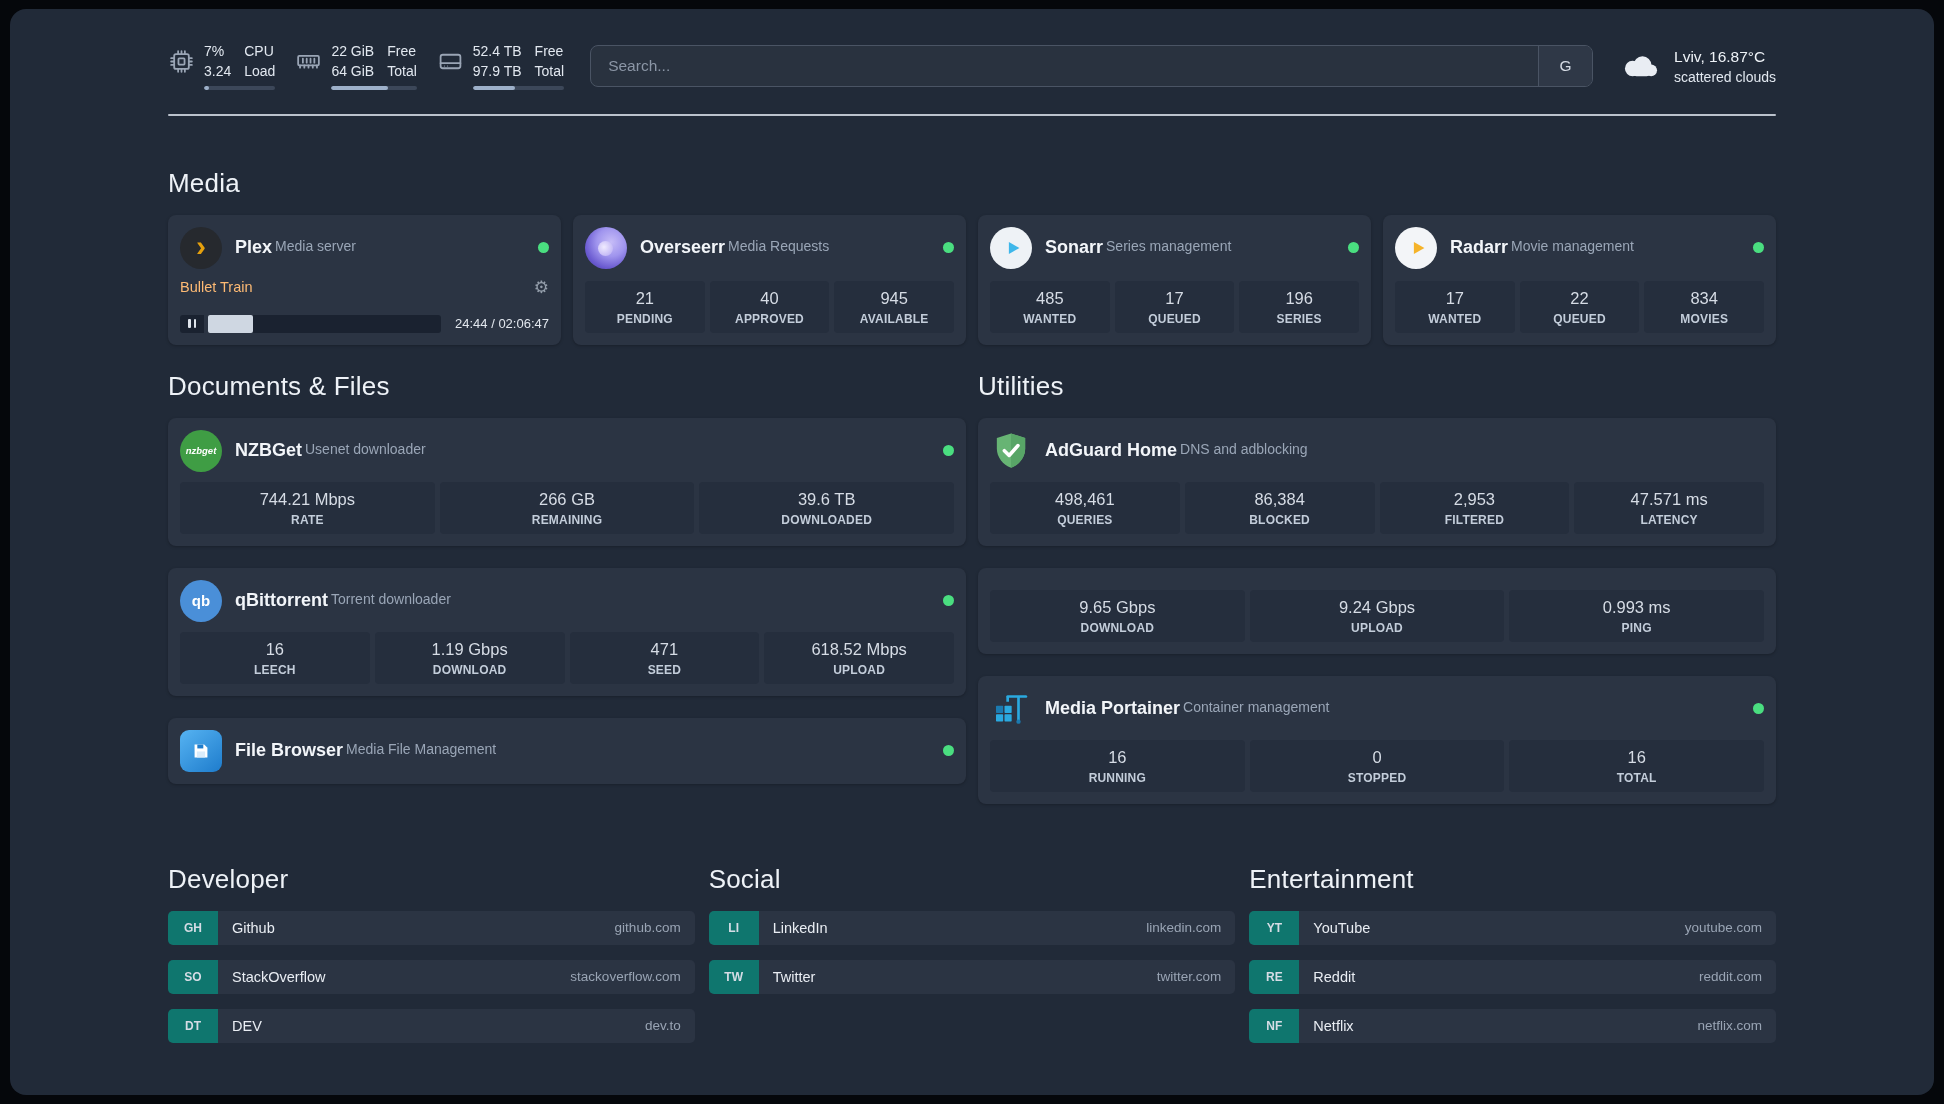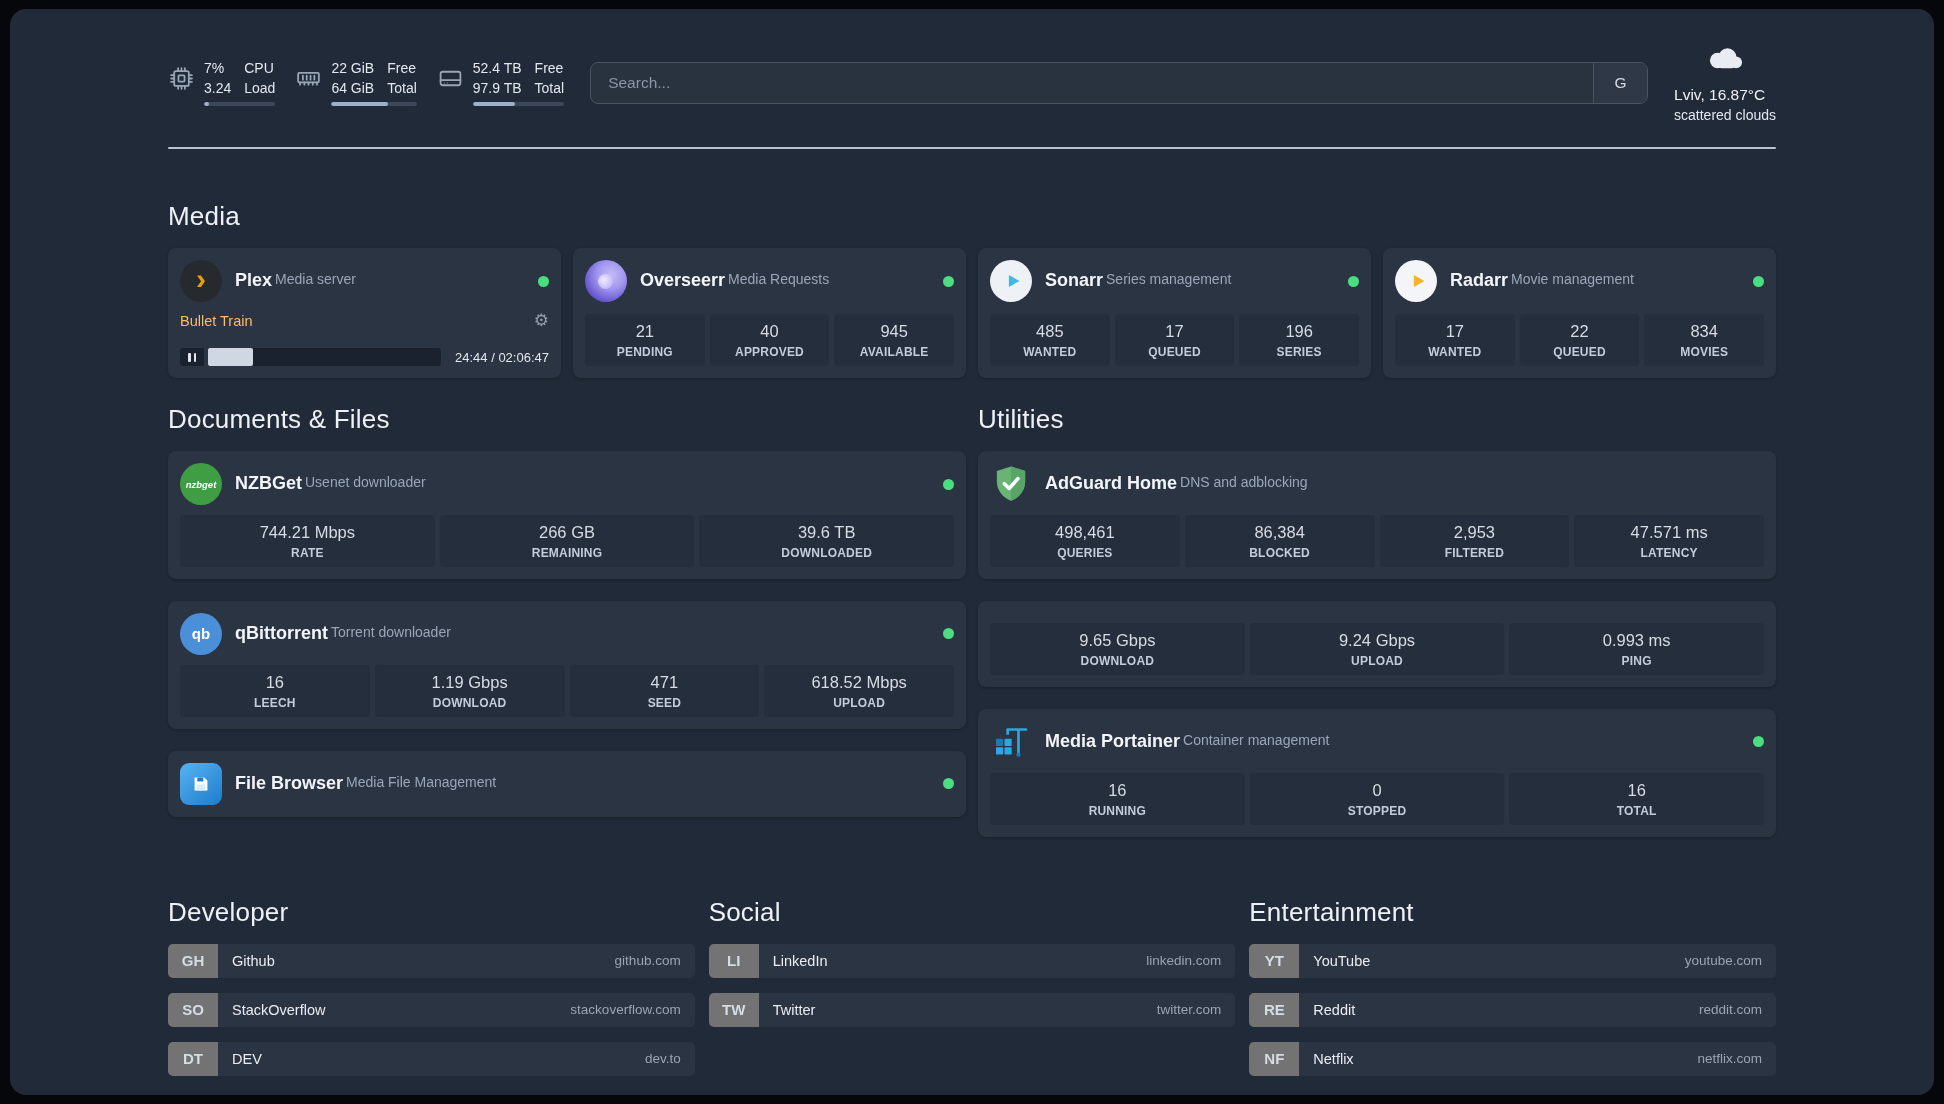--- a/index.html
+++ b/index.html
@@ -22,21 +22,21 @@
   .res-fill { height:100%; border-radius:2px; background:#9db0c9; }
 
   .searchbar { flex:1; display:flex; align-items:stretch; height:42px; background:#29323f;
     border:1px solid #4a5464; border-radius:8px; overflow:hidden; }
   .searchbar input { flex:1; background:transparent; border:0; outline:0; padding:0 17px;
     font-family:inherit; font-size:15.5px; color:#d5dbe4; }
   .searchbar input::placeholder { color:#8b96a6; }
   .search-provider { width:54px; background:#2f3847; border:0; border-left:1px solid #4a5464;
     color:#d5dbe4; font-family:inherit; font-size:15.5px; cursor:pointer; }
 
-  .weather { display:flex; align-items:center; gap:13px;flex-direction:column; }
+  .weather { display:flex; align-items:center; gap:13px; }
   .weather svg { display:block; }
   .weather-loc { font-size:15.5px; color:#eef2f7; }
   .weather-cond { font-size:14px; color:#e2e8f0; margin-top:3px; }
 
   .topbar-divider { height:2px; background:#ccd3dd; opacity:.9; margin-top:24px; border-radius:1px; }
 
   
   .section-title { font-size:26px; font-weight:500; color:#eef2f7; letter-spacing:.2px; }
   .media-section { margin-top:52px; }
   .media-grid { margin-top:16px; display:grid; grid-template-columns:repeat(4,1fr); gap:12px; }
@@ -91,21 +91,21 @@
   .icon-adguard svg { width:40px; height:40px; }
   .icon-speedtest { border-radius:9px; background:#222c3a; border:1px solid #33405a; }
   .icon-speedtest svg { width:26px; height:26px; }
   .icon-portainer { background:transparent; }
   .icon-portainer svg { width:40px; height:40px; }
 
   
   .bookmarks { display:grid; grid-template-columns:repeat(3,1fr); gap:14px; margin-top:60px; }
   .bm-rows { margin-top:16px; display:flex; flex-direction:column; gap:15px; }
   .bm-row { display:flex; align-items:stretch; height:34px; border-radius:5px; overflow:hidden; cursor:pointer; }
-  .bm-abbr { width:50px; background:#737373; color:#d5dce5; font-size:15px; font-weight:600;
+  .bm-abbr { width:50px; background:#0f766e; color:#d5dce5; font-size:12px; font-weight:600;
     display:flex; align-items:center; justify-content:center; flex:0 0 auto; }
   .bm-body { flex:1; background:#2b3443; display:flex; align-items:center; padding:0 14px; gap:10px; }
   .bm-name { font-size:14.5px; color:#e9edf3; }
   .bm-domain { margin-left:auto; font-size:13.5px; color:#99a4b4; }
 </style>
 </head>
 <body>
 
 <div class="frame">
 <div class="page">

